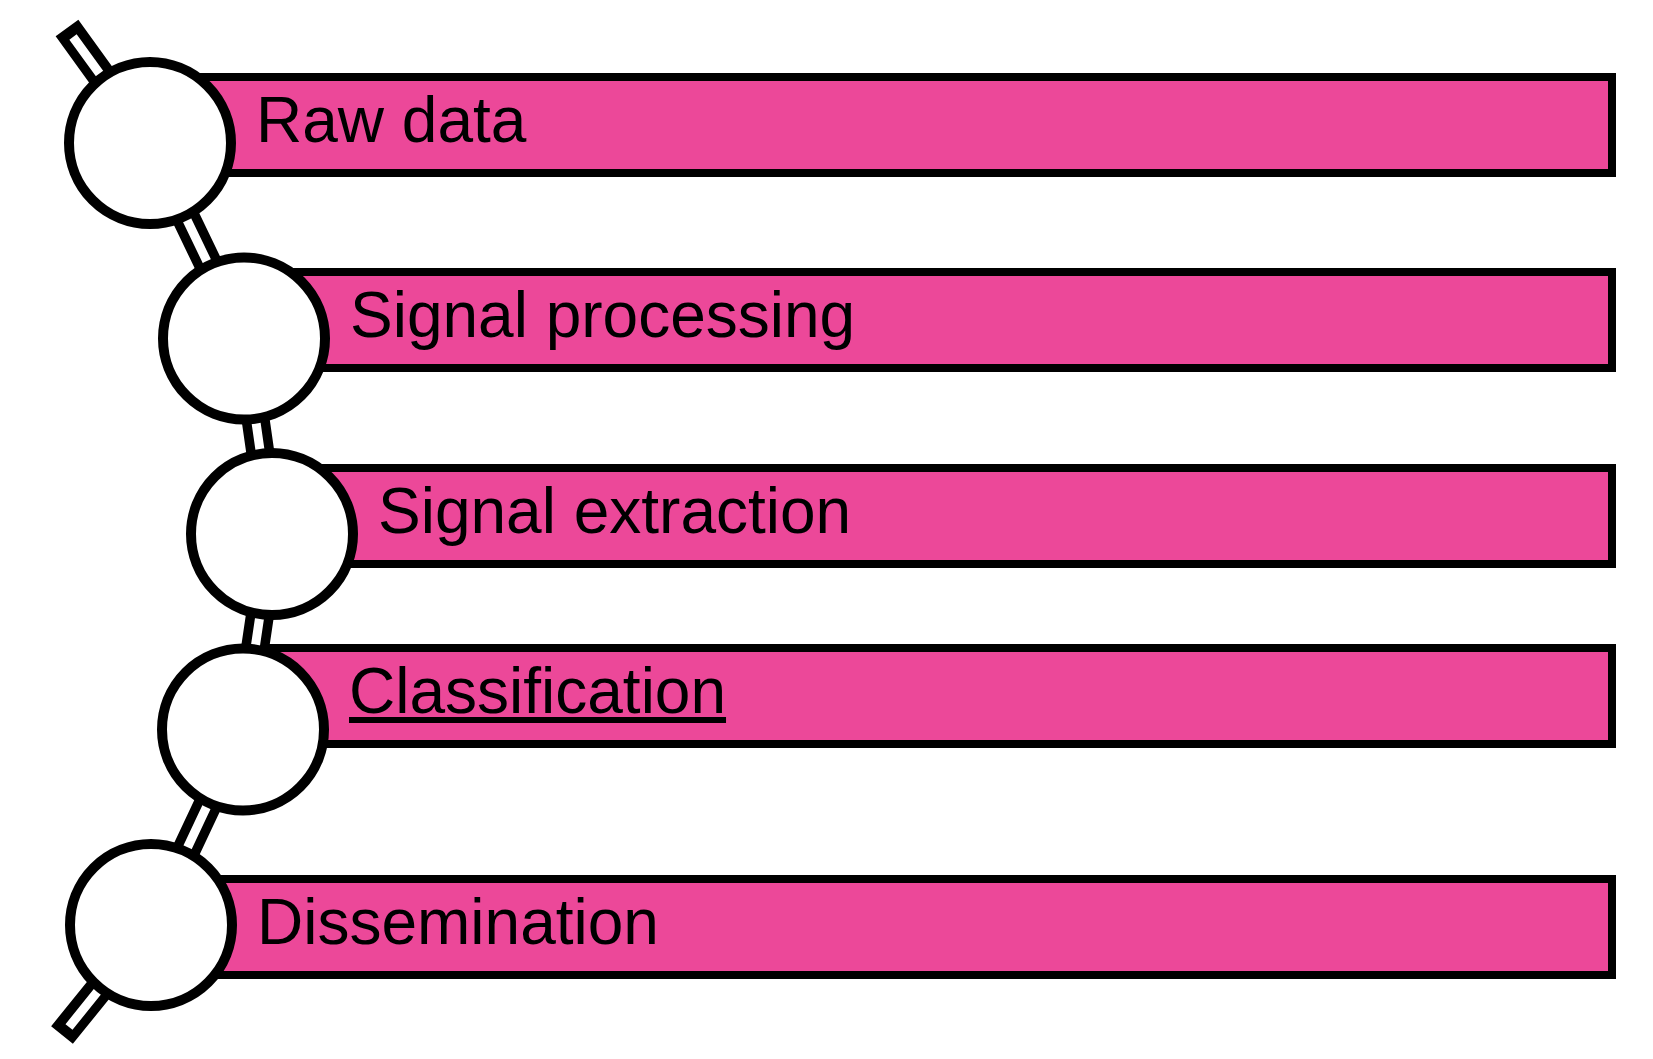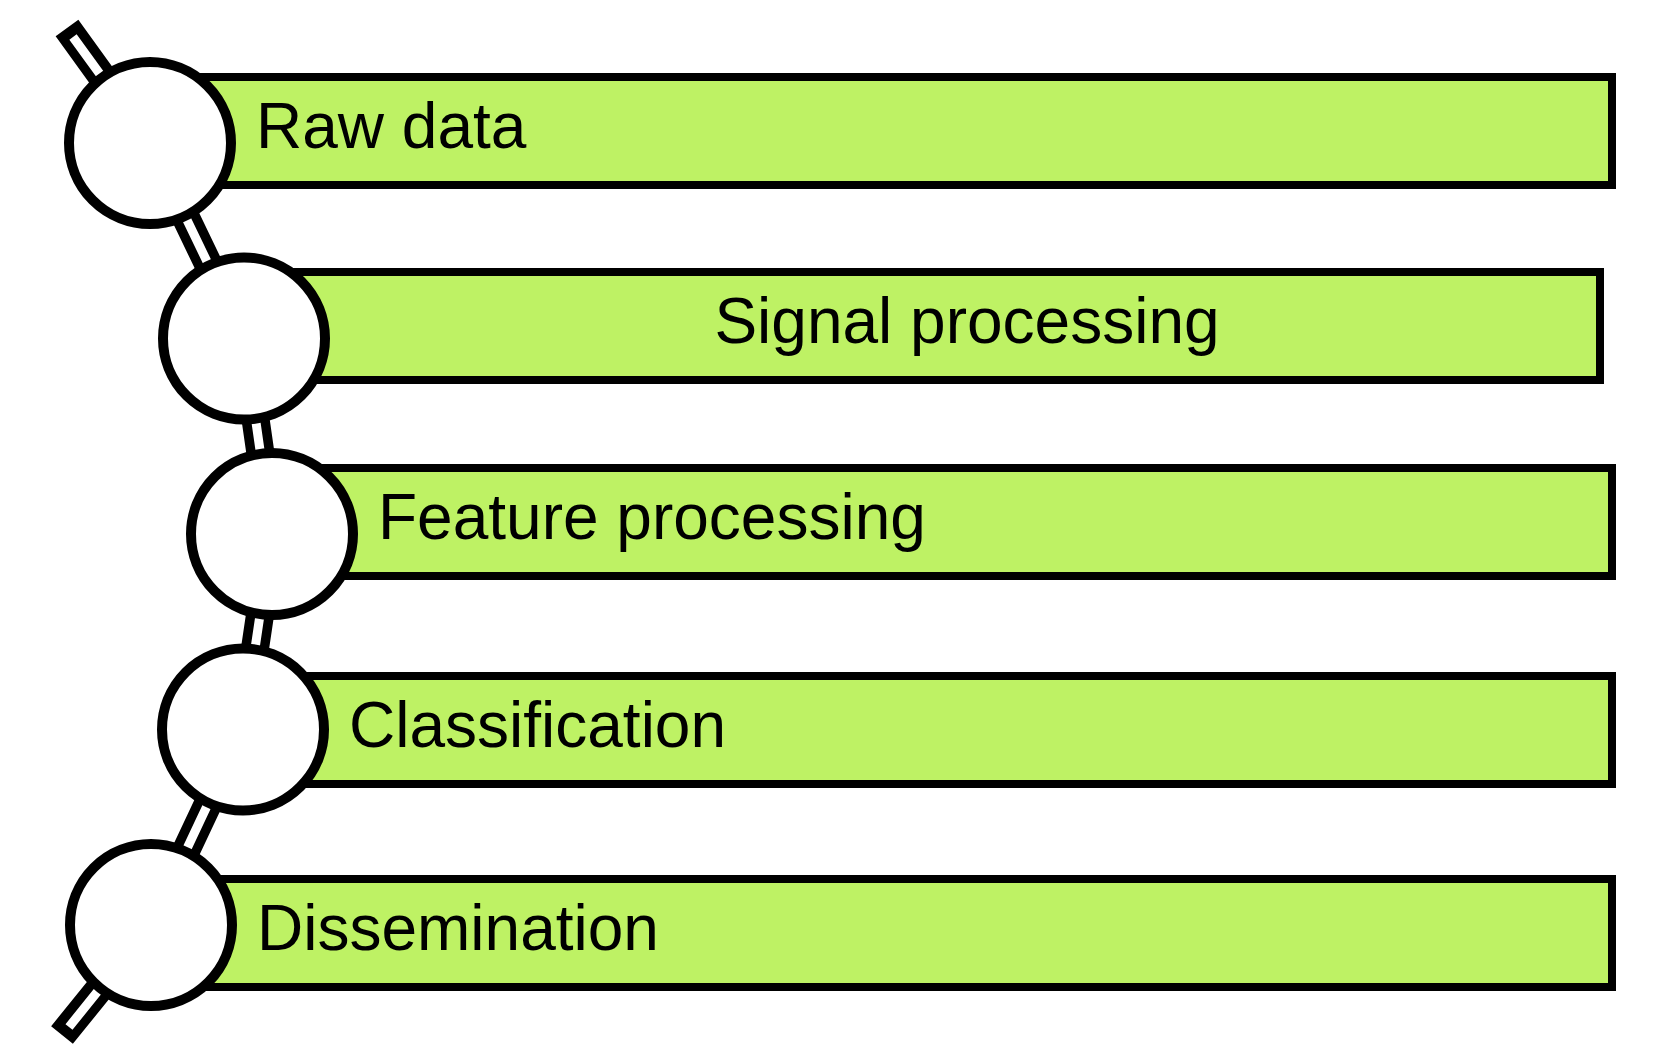--- a/index.html
+++ b/index.html
@@ -11,40 +11,40 @@
     position: relative;
     width: 1653px;
     height: 1059px;
     background: #ffffff;
     overflow: hidden;
     font-family: "Liberation Sans", sans-serif;
   }
   .bar {
     position: absolute;
     box-sizing: border-box;
-    height: 116px;
-    background: #bef264;
+    height: 104px;
+    background: #ec4899;
     border: 8px solid #000000;
     display: flex;
     align-items: center;
     padding-left: 98px;
   }
   .bar-label {
     font-size: 64px;
     font-weight: 400;
     color: #000000;
     letter-spacing: 0px;
     white-space: nowrap;
     transform: translateY(-5px);
   }
   
   .bar-1 { top: 73px;  left: 150px; width: 1466px; }
-  .bar-2 { top: 268px; left: 232px; width: 1372px; justify-content: center; }
+  .bar-2 { top: 268px; left: 244px; width: 1372px; }
   .bar-3 { top: 464px; left: 272px; width: 1344px; }
-  .bar-4 { top: 672px; left: 243px; width: 1373px; }
+  .bar-4 { top: 644px; left: 243px; width: 1373px; text-decoration: underline; }
   .bar-5 { top: 875px; left: 151px; width: 1465px; }
 
   .chain-overlay {
     position: absolute;
     top: 0;
     left: 0;
     pointer-events: none;
   }
   .chain-black {
     fill: none;
@@ -73,21 +73,21 @@
 
   <div class="bar bar-1">
     <span class="bar-label">Raw data</span>
   </div>
 
   <div class="bar bar-2">
     <span class="bar-label">Signal processing</span>
   </div>
 
   <div class="bar bar-3">
-    <span class="bar-label">Feature processing</span>
+    <span class="bar-label">Signal extraction</span>
   </div>
 
   <div class="bar bar-4">
     <span class="bar-label">Classification</span>
   </div>
 
   <div class="bar bar-5">
     <span class="bar-label">Dissemination</span>
   </div>
 

